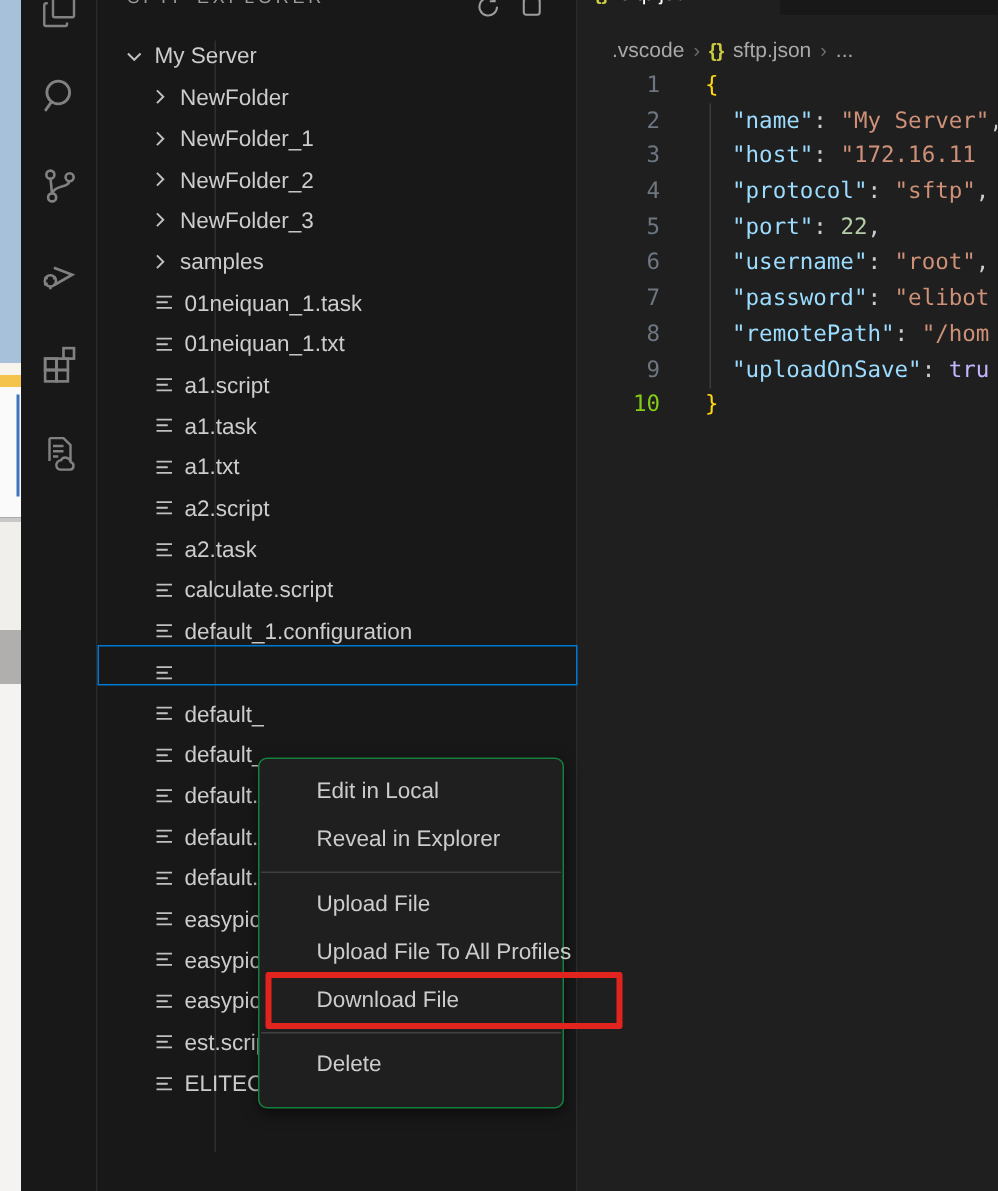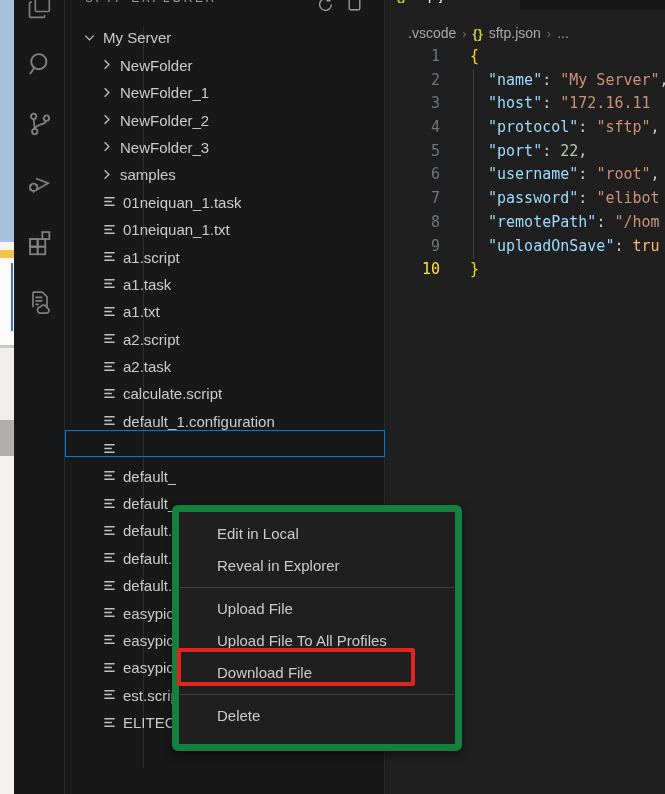--- a/index.html
+++ b/index.html
@@ -66,34 +66,34 @@
 
   .breadcrumb { position:absolute; left:22px; top:24px; height:18px; display:flex; gap:6px;
     align-items:center; font-size:14px; color:#a9a9a9; white-space:nowrap; cursor:default; }
   .bc-sep { color:#6f6f6f; font-size:13px; }
   .bc-item { cursor:pointer; }
 
   .code { position:absolute; left:0; top:45px; width:279px;
     font-family:"DejaVu Sans Mono","Liberation Mono",monospace; font-size:15px; }
   .cl { display:flex; height:23.7px; line-height:23.7px; white-space:pre; overflow:hidden; }
   .ln { flex:0 0 54px; text-align:right; color:#6e7681; user-select:none; }
-  .ln.act { color:#fde047; }
+  .ln.act { color:#84cc16; }
   .lt { margin-left:30px; }
   .lt.ind { padding-left:18px; }
   .tk-brace { color:#ffd710; }
   .tk-key   { color:#9cdcfe; }
   .tk-punct { color:#cccccc; }
   .tk-str   { color:#ce9178; }
   .tk-num   { color:#b5cea8; }
-  .tk-bool  { color:#fdba74; }
+  .tk-bool  { color:#c4b5fd; }
   .codeguide { position:absolute; left:87px; top:69px; width:1px; height:190px; background:#3c3c3c; }
 
   
-  .ctxmenu { position:absolute; left:172px; top:505px; width:290px; background:#1f1f1f;
-    border:7px solid #15803d; border-radius:6px; box-shadow:0 3px 10px rgba(0,0,0,.55);
+  .ctxmenu { position:absolute; left:172px; top:505px; width:204px; background:#1f1f1f;
+    border:1px solid #15803d; border-radius:6px; box-shadow:0 3px 10px rgba(0,0,0,.55);
     padding:6px 0 12px 0; z-index:10; }
   .mitem { height:32px; line-height:32px; padding-left:38px; font-size:15px; color:#cccccc;
     cursor:pointer; white-space:nowrap; }
   .msep { height:1px; background:#404040; margin:5px 1px; }
 
   
   .redbox { position:absolute; left:177px; top:648px; width:238px; height:38px;
     border:4px solid #e2241e; border-radius:2px; z-index:11; pointer-events:none; }
 </style>
 </head>

